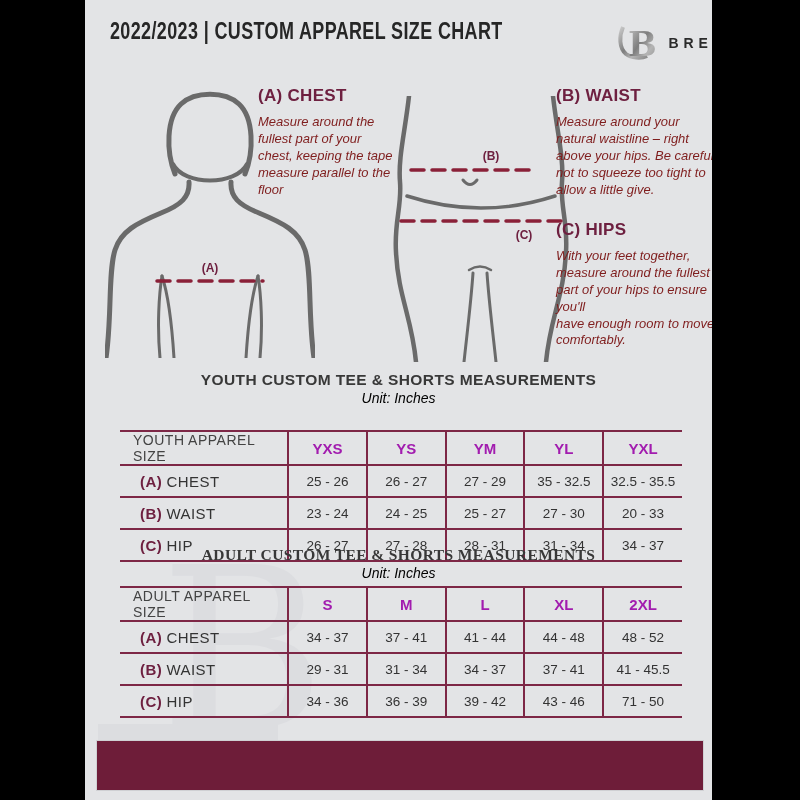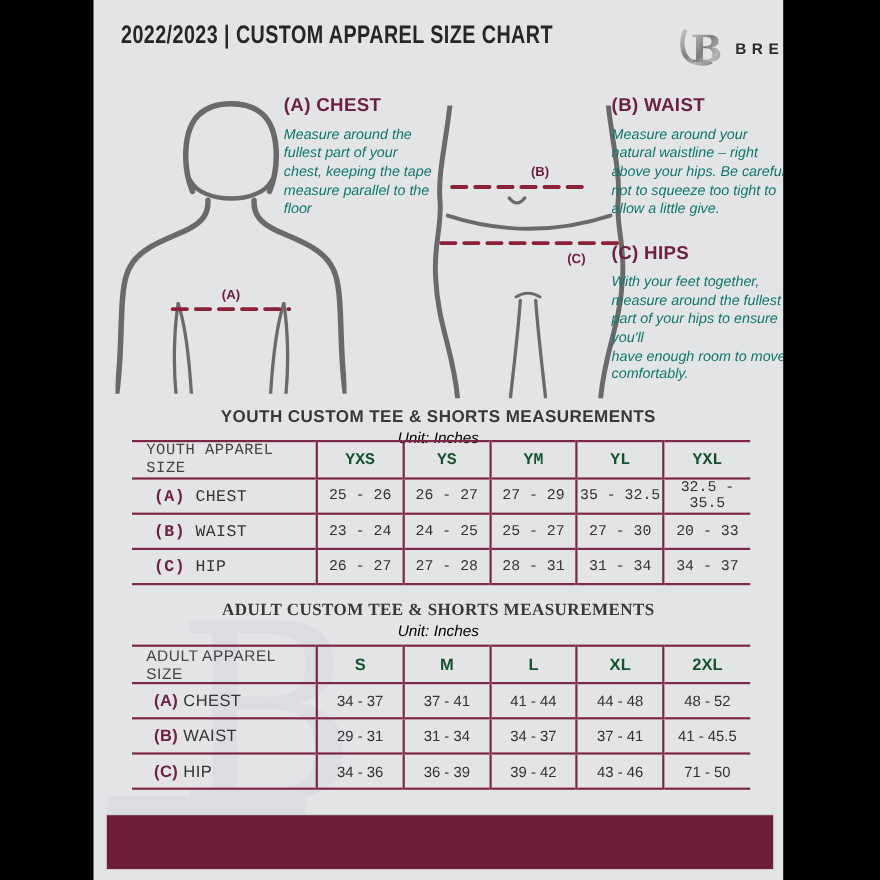--- a/index.html
+++ b/index.html
@@ -19,43 +19,43 @@
   
   .fig { position:absolute; z-index:1; }
   #chest-figure { left:20px; top:82px; }
   #waist-figure { left:308px; top:96px; }
   .guide-block { position:absolute; z-index:2; }
   #guide-chest { left:173px; top:86px; width:136px; }
   #guide-waist { left:471px; top:86px; width:158px; }
   #guide-hips  { left:471px; top:220px; width:160px; }
   .guide-head { font-weight:bold; font-size:17px; color:#6e2040; letter-spacing:0.3px; }
   .guide-body { margin-top:8px; font-style:italic; font-size:13px; line-height:1.3;
-                color:#0f766e; white-space:pre-line; }
+                color:#7f1d1d; white-space:pre-line; }
 
   
   .section-title { position:absolute; left:0; width:100%; text-align:center; font-weight:bold;
                    font-size:15.5px; color:#383838; letter-spacing:0.4px; z-index:2; }
   .section-unit { position:absolute; left:0; width:100%; text-align:center; font-style:italic;
                   font-size:14px; color:#000000; z-index:2; }
   #youth-title { top:371px; } #youth-unit { top:390px; }
   #adult-title { top:546px;font-family:Liberation Serif, serif; } #adult-unit { top:565px; }
 
   
   .size-table { position:absolute; left:35px; width:562px; border-collapse:collapse;
                 table-layout:fixed; z-index:2; }
-  #youth-table { top:400px;font-family:Liberation Mono, monospace; } #adult-table { top:586px; }
+  #youth-table { top:430px; } #adult-table { top:586px; }
   .size-table col.c-label { width:168px; }
   .size-table tr { border-top:2px solid #7d2746; }
   .size-table tr.last { border-bottom:2px solid #7d2746; }
   .size-table td + td { border-left:2px solid #7d2746; }
   .size-table td { vertical-align:middle; }
   .size-table tr.head td { height:27px; }
   .size-table tr.data td { height:32px; }
   .th-label { text-align:left; padding-left:13px; font-size:14px; color:#434343; letter-spacing:0.5px; }
-  .th-size  { text-align:center; font-weight:bold; font-size:15px; color:#14532d; }
+  .th-size  { text-align:center; font-weight:bold; font-size:15px; color:#a21caf; }
   .row-label { text-align:left; padding-left:20px; font-size:15px; color:#333333; letter-spacing:0.4px; }
   .row-label .prefix { font-weight:bold; color:#6e2040; }
   .val { text-align:center; font-size:13.5px; color:#333333; }
 
   
   .watermark { position:absolute; left:5px; top:538px; z-index:0; }
 
   
   .footer-bar { position:absolute; left:12px; top:741px; width:606px; height:49px;
                 background:#6e1d39; outline:1px solid #cfd0d3; z-index:2; }

